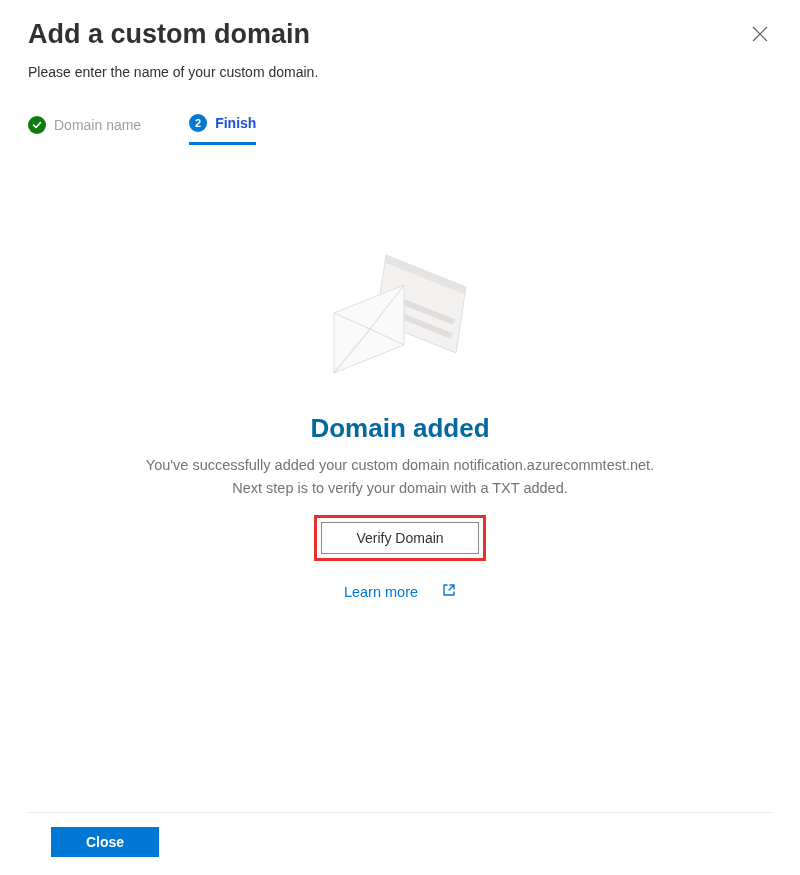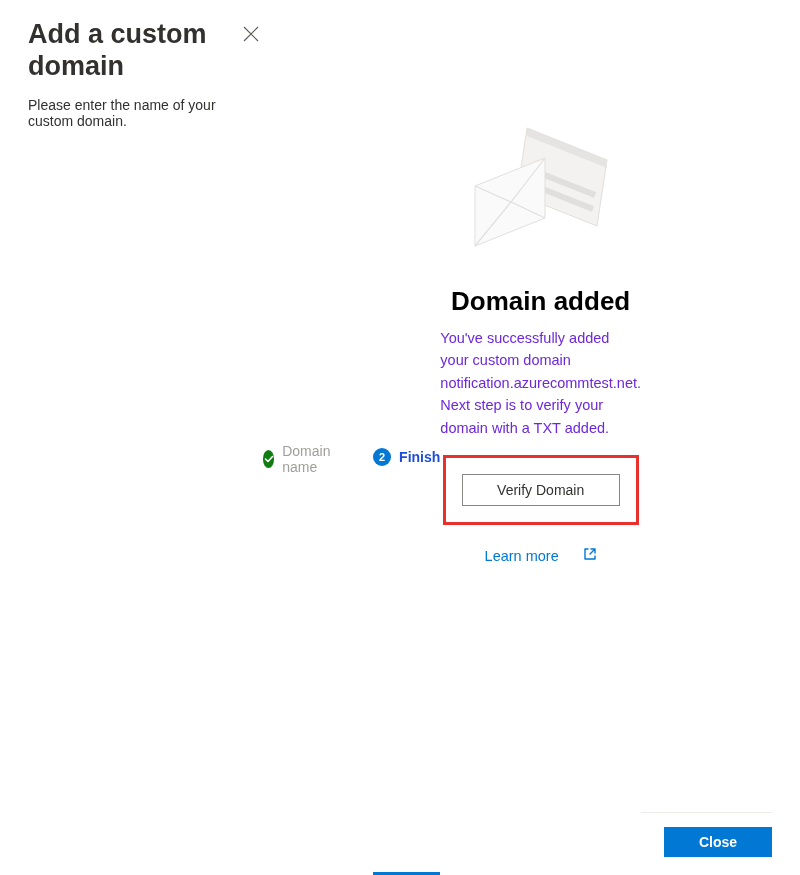--- a/index.html
+++ b/index.html
@@ -11,21 +11,21 @@
       font-family: 'Segoe UI', -apple-system, BlinkMacSystemFont, sans-serif;
       width: 800px;
       height: 875px;
       background: #fff;
       color: #323130;
       position: relative;
     }
     .panel {
       padding: 18px 28px 0 28px;
       display: flex;
-      flex-direction: row;
+      flex-direction: column;
       height: 100%;
     }
     .header-row {
       display: flex;
       justify-content: space-between;
       align-items: flex-start;
     }
     .title {
       font-size: 27px;
       font-weight: 600;
@@ -45,21 +45,21 @@
       color: #605e5c;
       margin-top: 4px;
     }
     .close-btn svg {
       width: 16px;
       height: 16px;
     }
 
     .steps {
       display: flex;
-      gap: 36px;
+      gap: 48px;
       margin-top: 34px;
       margin-bottom: 0;
     }
     .step {
       display: flex;
       align-items: center;
       gap: 8px;
       padding-bottom: 10px;
       font-size: 14px;
     }
@@ -105,32 +105,33 @@
     .illustration {
       width: 160px;
       height: 140px;
       position: relative;
       margin-bottom: 28px;
     }
 
     .success-title {
       font-size: 26px;
       font-weight: 600;
-      color: #000000;
+      color: #0369a1;
       margin-bottom: 10px;
     }
     .success-msg {
       font-size: 14.5px;
-      color: #6d28d9;
+      color: #737373;
+      text-align: center;
       line-height: 1.55;
       max-width: 620px;
     }
     .verify-wrap {
       margin-top: 16px;
-      padding: 16px;
+      padding: 4px;
       border: 3px solid #e8302d;
     }
     .verify-btn {
       background: #fff;
       border: 1px solid #8a8886;
       padding: 7px 20px;
       font-size: 14px;
       font-family: inherit;
       color: #323130;
       cursor: pointer;

